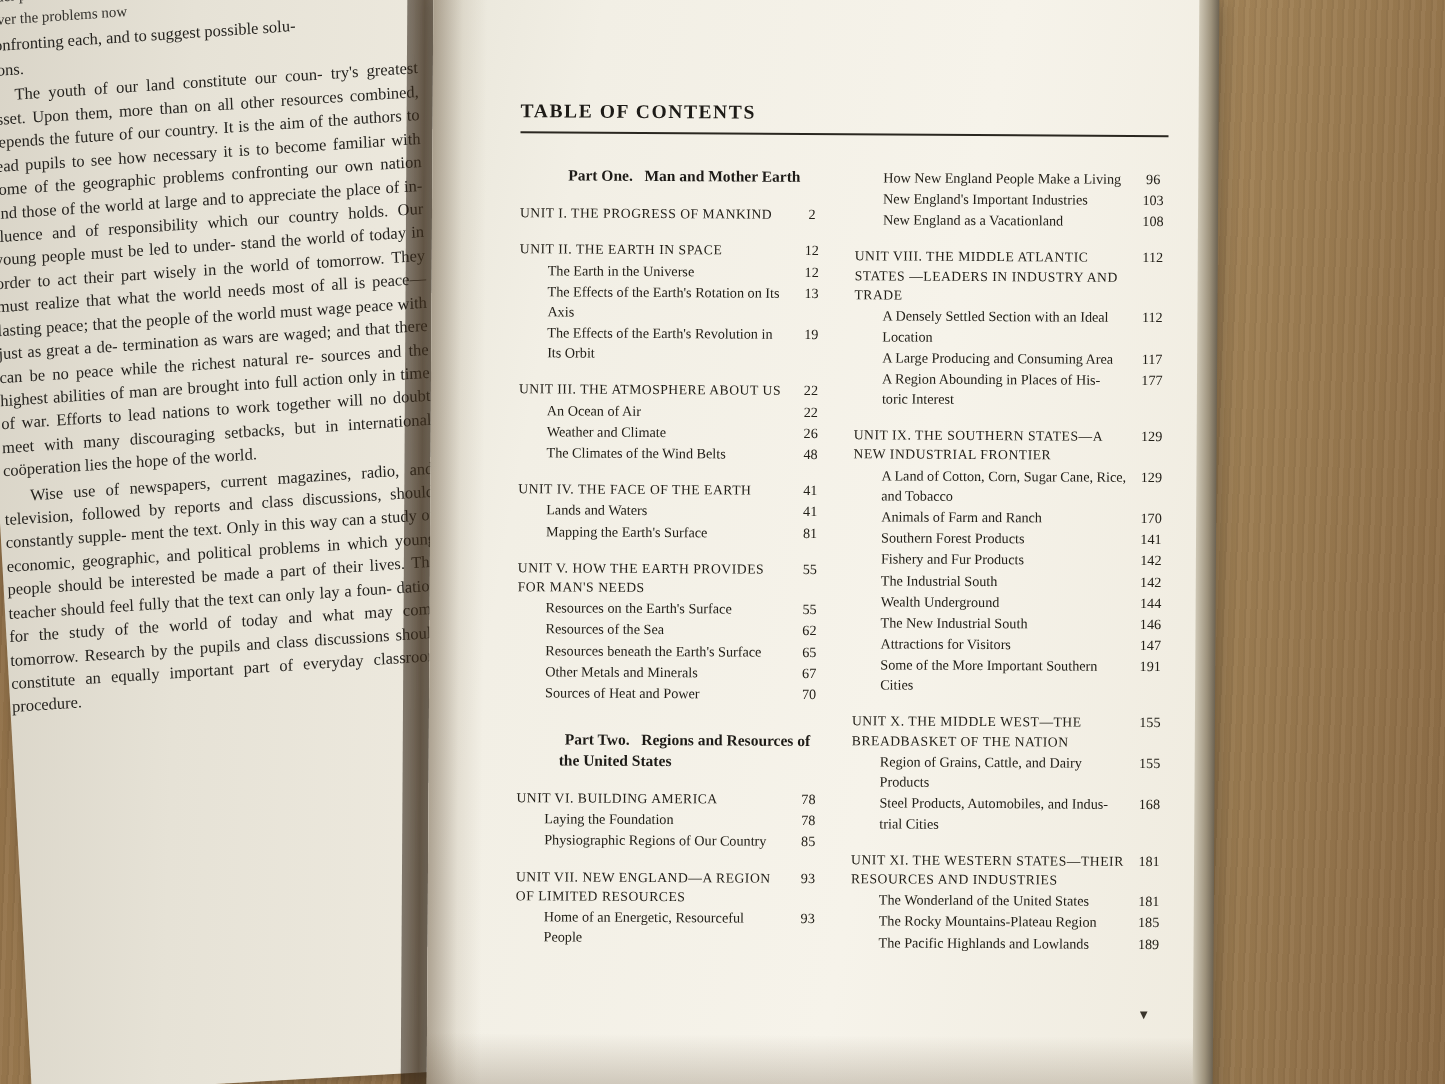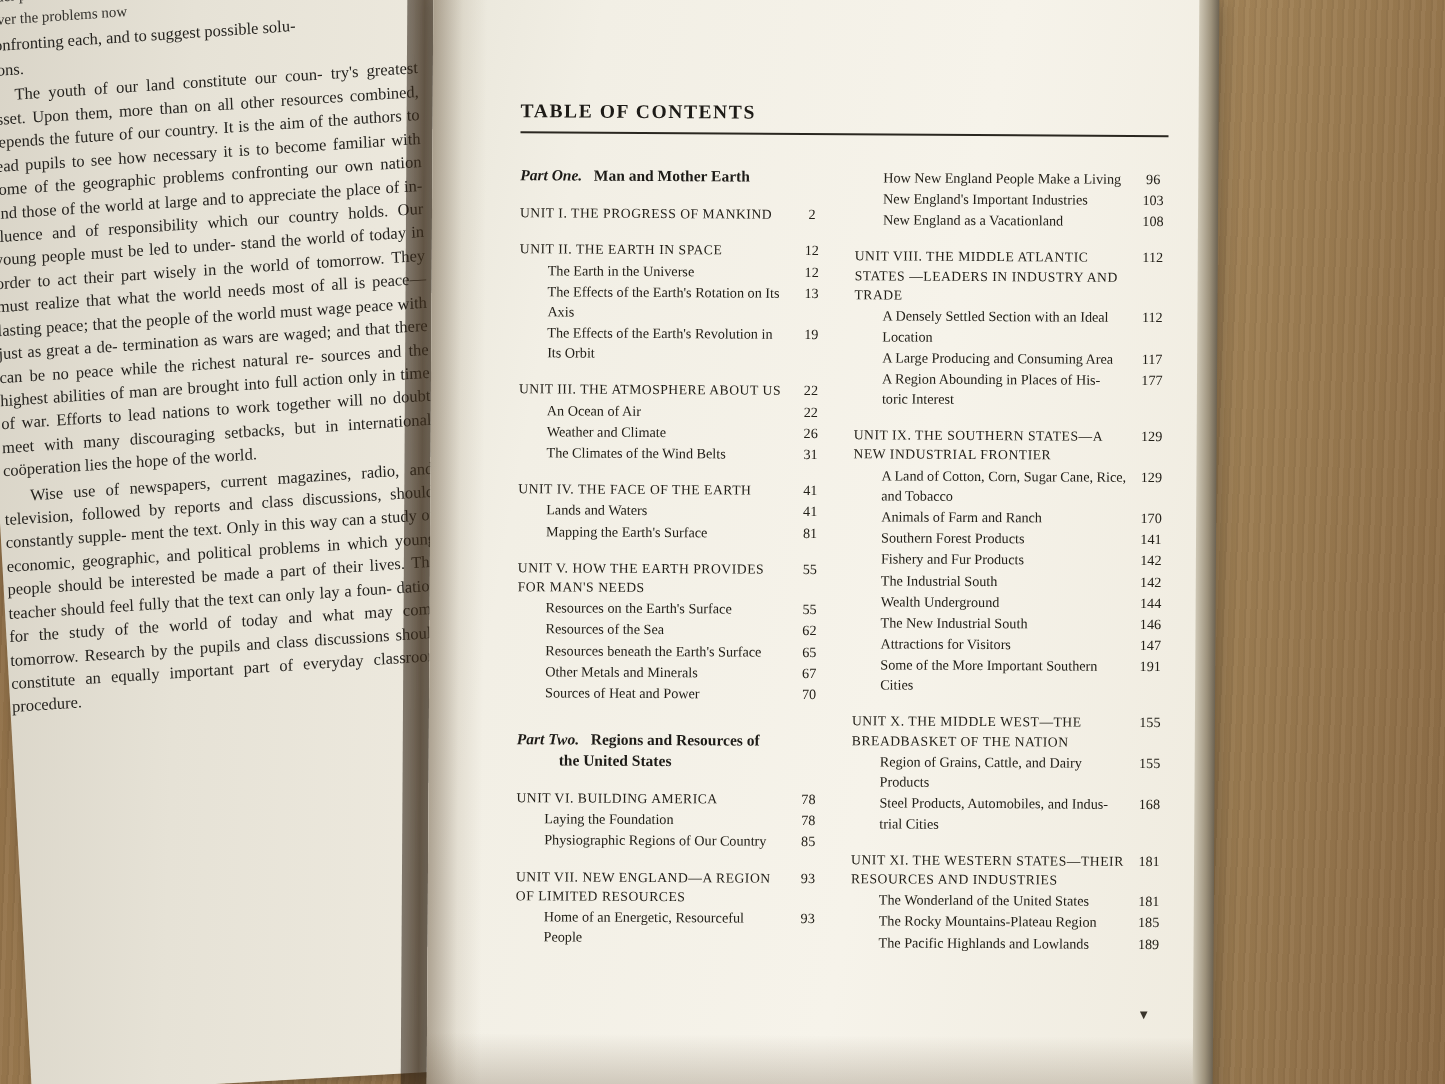--- a/index.html
+++ b/index.html
@@ -115,21 +115,21 @@
   }
   .col { width: 312px; }
   .col-right { width: 318px; }
 
   .part-head {
     font-size: 15.5px;
     color: #1d1b17;
     margin: 0 0 14px 0;
     line-height: 1.35;
   }
-  .part-head .pt { font-style: italic; font-weight: bold; }
+  .part-head .pt { font-weight: bold; margin-left: 48px; }
   .part-head .pn { font-weight: bold; }
   .part-head .cont { display: block; padding-left: 42px; font-weight: bold; }
 
   .unit {
     margin-top: 16px;
   }
   .unit:first-child { margin-top: 0; }
 
   .row {
     display: flex;
@@ -238,21 +238,21 @@
           <div class="row entry">
             <span class="label">An Ocean of Air</span>
             <span class="pg">22</span>
           </div>
           <div class="row entry">
             <span class="label">Weather and Climate</span>
             <span class="pg">26</span>
           </div>
           <div class="row entry">
             <span class="label">The Climates of the Wind Belts</span>
-            <span class="pg">31</span>
+            <span class="pg">48</span>
           </div>
         </div>
 
         <div class="unit">
           <div class="row unit-row">
             <span class="label">UNIT IV. THE FACE OF THE EARTH</span>
             <span class="pg">41</span>
           </div>
           <div class="row entry">
             <span class="label">Lands and Waters</span>

